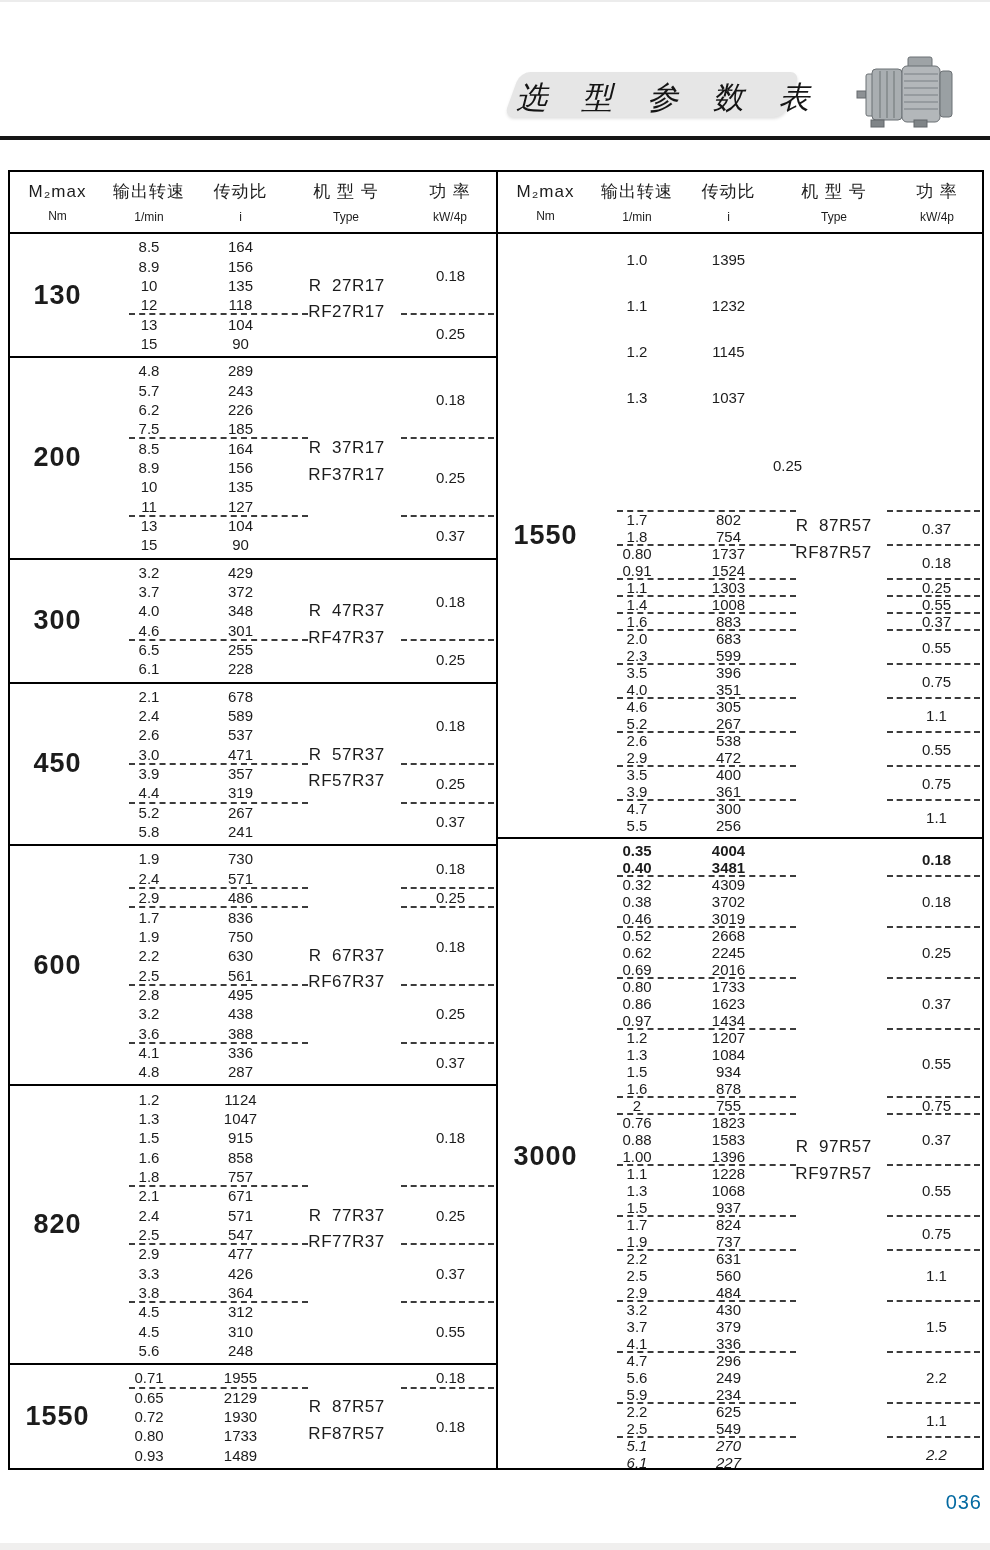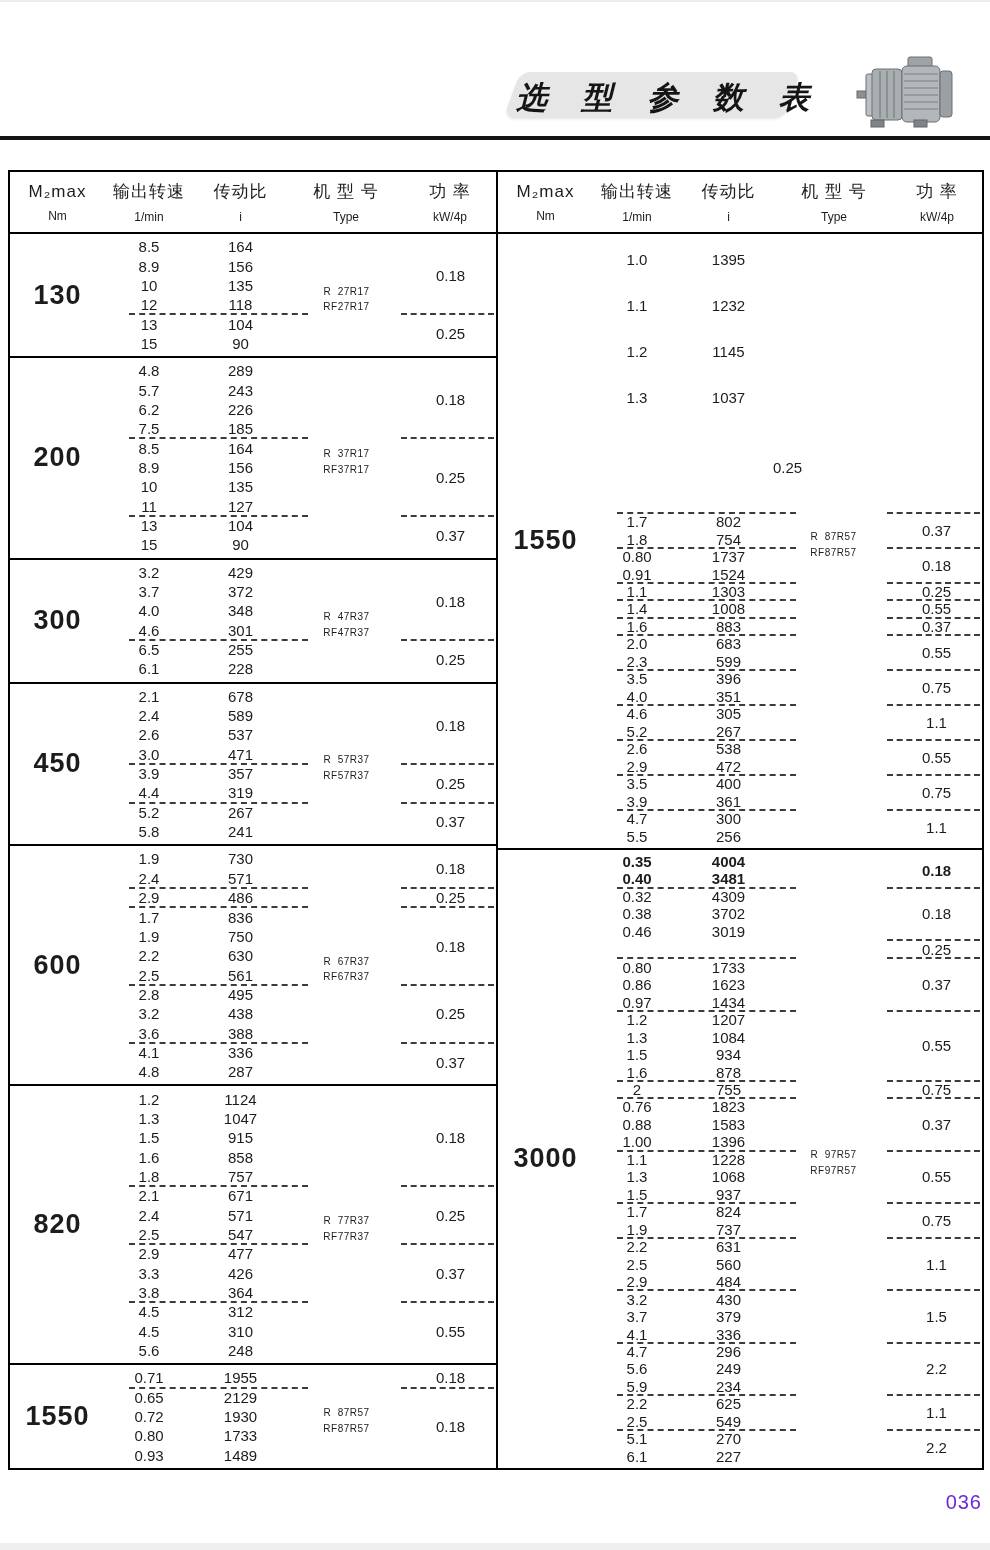--- a/index.html
+++ b/index.html
@@ -12,21 +12,21 @@
   .bottom-strip{position:absolute;bottom:0;left:0;width:990px;height:7px;background:#f0efee;}
 
   
   .title-banner{
     position:absolute;left:512px;top:72px;width:280px;height:45px;
     background:#e6e6e6;transform:skewX(-20deg);border-radius:10px;
     box-shadow:1px 2px 3px rgba(0,0,0,0.12);
   }
   .title-text{
     position:absolute;left:516px;top:77px;width:272px;text-align:left;
-    font-size:31px;font-weight:bold;font-style:italic;letter-spacing:13px;color:#151515;
+    font-size:31px;font-weight:normal;font-style:italic;letter-spacing:13px;color:#151515;
     white-space:nowrap;
   }
   .motor-wrap{position:absolute;left:856px;top:54px;}
   .thick-rule{position:absolute;top:136px;left:0;width:990px;height:4px;background:#161616;}
 
   
   .param-table{
     position:absolute;left:8px;top:170px;width:976px;height:1300px;
     display:flex;border:2px solid #000;box-sizing:border-box;background:#fff;
   }
@@ -55,23 +55,23 @@
     border-top:2px dashed #3c3c3c;
   }
   .group.dashed .power::before{
     content:"";position:absolute;top:-1px;left:-4px;right:2px;height:0;
     border-top:2px dashed #3c3c3c;
   }
   .type-overlay{
     position:absolute;left:183px;right:91px;top:0;bottom:0;
     display:flex;align-items:center;justify-content:center;pointer-events:none;
   }
-  .type-overlay .t{font-size:10px;line-height:1.55;white-space:pre;text-align:right;letter-spacing:0.5px;margin-top:8px;}
+  .type-overlay .t{font-size:17px;line-height:1.55;white-space:pre;text-align:right;letter-spacing:0.5px;margin-top:8px;}
 
-  .page-number{position:absolute;right:8px;bottom:36px;font-size:20px;letter-spacing:1px;color:#6d28d9;}
+  .page-number{position:absolute;right:8px;bottom:36px;font-size:20px;letter-spacing:1px;color:#0369a1;}
 </style>
 </head>
 <body>
 
 <div class="top-hairline"></div>
 
 <div class="title-banner"></div>
 <div class="title-text">选 型 参 数 表</div>
 
 <div class="motor-wrap">
@@ -784,20 +784,34 @@
                 </div>
                 <div class="prow">
                   <div class="speed">0.46</div>
                   <div class="ratio">3019</div>
                 </div>
               </div>
               <div class="typegap"></div>
               <div class="power">0.18</div>
             </div>
             <div class="group dashed" style="flex-grow: 3;">
+              <div class="pairs">
+                <div class="prow">
+                  <div class="speed">0.52</div>
+                  <div class="ratio">2668</div>
+                </div>
+                <div class="prow">
+                  <div class="speed">0.62</div>
+                  <div class="ratio">2245</div>
+                </div>
+                <div class="prow">
+                  <div class="speed">0.69</div>
+                  <div class="ratio">2016</div>
+                </div>
+              </div>
               <div class="typegap"></div>
               <div class="power">0.25</div>
             </div>
             <div class="group dashed" style="flex-grow: 3;">
               <div class="pairs">
                 <div class="prow">
                   <div class="speed">0.80</div>
                   <div class="ratio">1733</div>
                 </div>
                 <div class="prow">
@@ -955,21 +969,21 @@
                   <div class="ratio">625</div>
                 </div>
                 <div class="prow">
                   <div class="speed">2.5</div>
                   <div class="ratio">549</div>
                 </div>
               </div>
               <div class="typegap"></div>
               <div class="power">1.1</div>
             </div>
-            <div class="group dashed" style="flex-grow: 2;">
+            <div class="group dashed" style="flex-grow: 2; font-style: italic;">
               <div class="pairs">
                 <div class="prow">
                   <div class="speed">5.1</div>
                   <div class="ratio">270</div>
                 </div>
                 <div class="prow">
                   <div class="speed">6.1</div>
                   <div class="ratio">227</div>
                 </div>
               </div>

